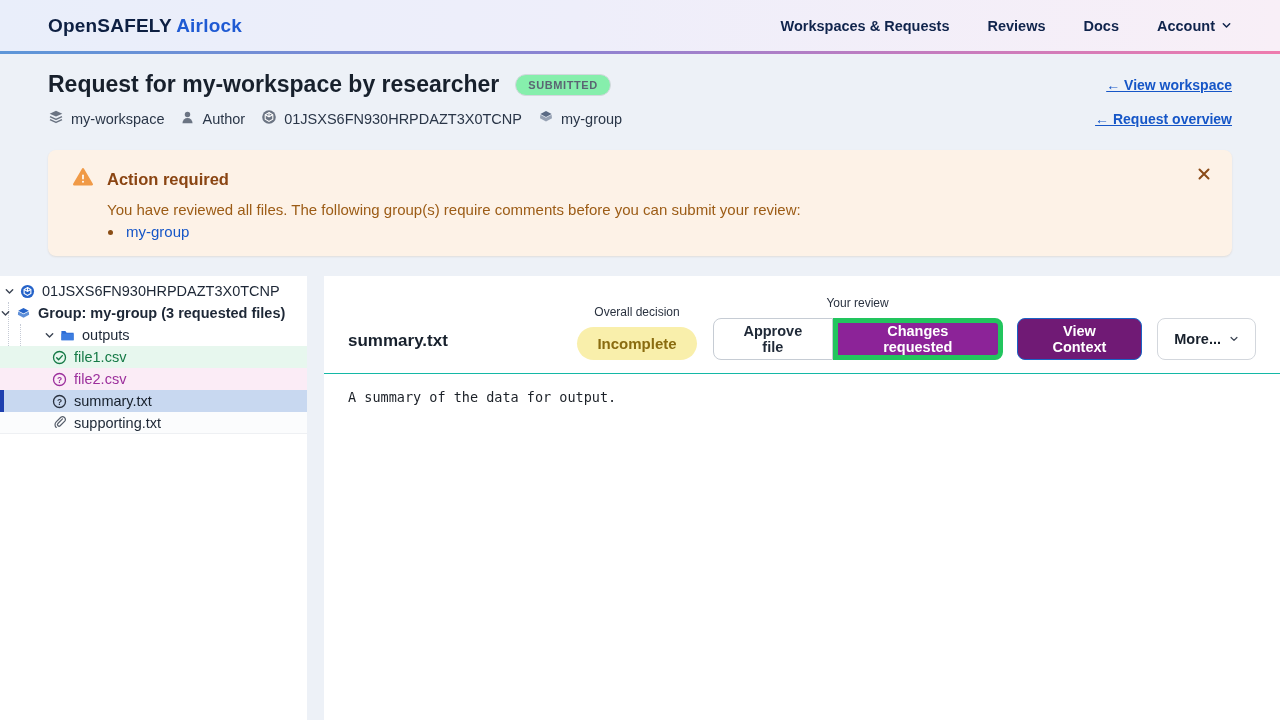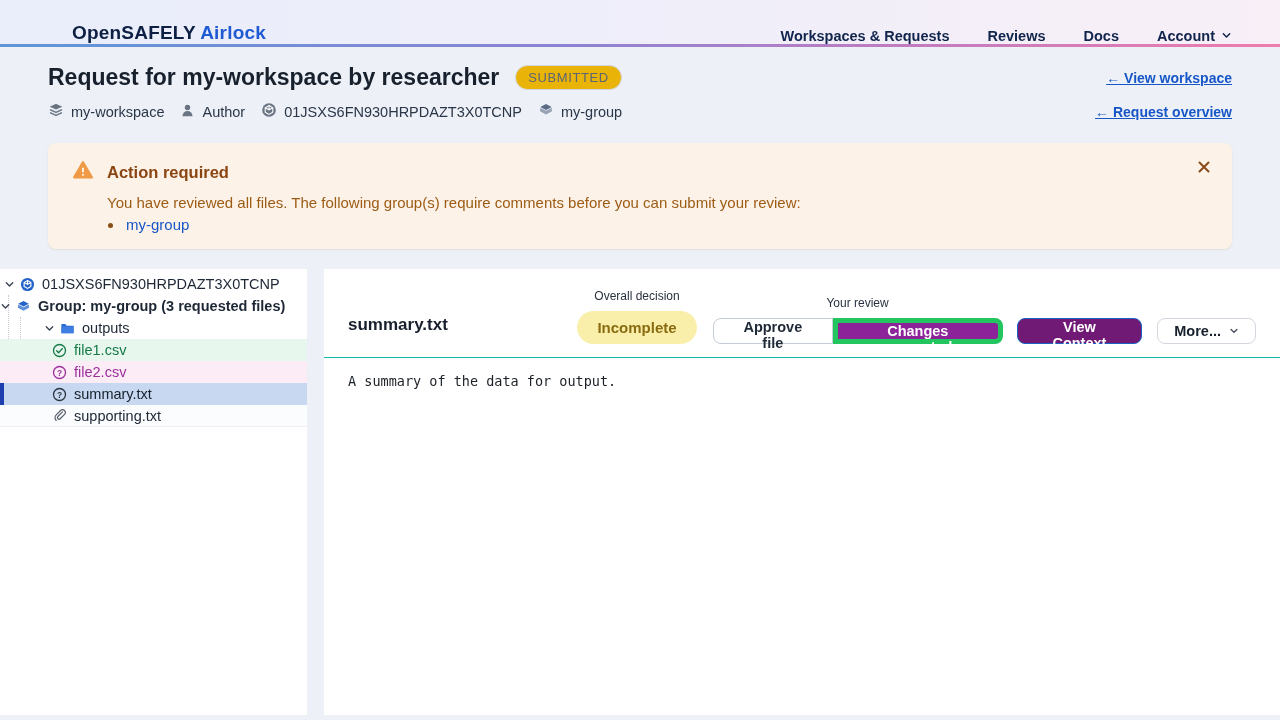--- a/index.html
+++ b/index.html
@@ -1,36 +1,36 @@
 <!DOCTYPE html>
 <html><head>
 <meta charset="utf-8">
 <style>
   * { margin:0; padding:0; box-sizing:border-box; }
   html,body { width:1280px; height:720px; overflow:hidden; }
   body { background:#edf1f7; font-family:"Liberation Sans", sans-serif; color:#17202c; }
   .app { width:1280px; height:720px; position:relative; }
 
   
-  .nav { height:44px; background:linear-gradient(90deg,#e9eefa 0%,#eeeefa 45%,#f8eff7 100%);
-         display:flex; align-items:flex-end; padding:0 48px 0 72px; }
+  .nav { height:51px; background:linear-gradient(90deg,#e9eefa 0%,#eeeefa 45%,#f8eff7 100%);
+         display:flex; align-items:center; padding:0 48px 0 48px; }
   .nav-border { height:3px; background:linear-gradient(90deg,#5d96d8 0%,#8d83d2 45%,#c07cc0 70%,#ee7cae 100%); }
   .brand { font-size:19px; font-weight:bold; letter-spacing:.2px; cursor:pointer; }
   .brand .p1 { color:#0d1f42; }
   .brand .p2 { color:#1f5ad3; }
   .nav-links { margin-left:auto; display:flex; align-items:center; gap:38px; }
   .nav-link { font-size:14.5px; font-weight:600; color:#10244c; cursor:pointer; display:flex; align-items:center; gap:6px; }
   .chev { display:inline-block; }
 
   
   .page-header { padding:17px 48px 0; }
   .title-row { display:flex; align-items:center; }
   .page-title { font-size:23px; font-weight:bold; color:#17202c; }
-  .status-badge { margin-left:16px; background:#eab308; border:1px solid #d4d8de; border-radius:999px;
-                  padding:4px 12px; font-size:13px; font-weight:normal; color:#5b6573; letter-spacing:.6px; }
+  .status-badge { margin-left:16px; background:#86efac; border:1px solid #d4d8de; border-radius:999px;
+                  padding:4px 12px; font-size:11px; font-weight:bold; color:#5b6573; letter-spacing:.6px; }
   .hlink { margin-left:auto; color:#1656c7; font-weight:700; font-size:14px; text-decoration:underline; cursor:pointer; white-space:nowrap; }
   .meta-row { display:flex; align-items:center; margin-top:11px; }
   .meta-items { display:flex; align-items:center; gap:16px; }
   .meta-item { display:flex; align-items:center; gap:7px; font-size:14.5px; color:#2a3648; }
   .meta-item svg { flex:none; }
 
   
   .alert { margin:22px 48px 0; background:#fdf2e7; border-radius:8px; padding:16px 24px 16px;
            position:relative; box-shadow:0 1px 2px rgba(120,80,30,.12); }
   .alert-head { display:flex; align-items:center; gap:13px; }
@@ -64,21 +64,21 @@
   .main { flex:1; background:#fff; margin-left:17px; display:flex; flex-direction:column; }
   .toolbar { display:flex; align-items:flex-end; padding:20px 24px 13px; }
   .filename { font-size:17px; font-weight:bold; color:#17202c; margin-bottom:9px; width:110px; }
   .tb-block { display:flex; flex-direction:column; align-items:center; }
   .tb-label { font-size:12px; color:#2a3240; margin-bottom:8px; }
   .decision-block { margin-left:128px; }
   .pill-incomplete { background:#f9efab; color:#8a6c10; font-weight:bold; font-size:15px;
                      padding:8px 20px; border-radius:999px; }
   .review-block { margin-left:16px; }
   .seg { display:flex; }
-  .btn { font-family:"Liberation Sans", sans-serif; font-size:14.5px; font-weight:700; cursor:pointer; height:26px; }
+  .btn { font-family:"Liberation Sans", sans-serif; font-size:14.5px; font-weight:700; cursor:pointer; height:42px; }
   .btn-approve { background:#fff; color:#1f2937; border:1px solid #c6ccd4; border-radius:8px 0 0 8px; padding:0 22px; }
   .btn-changes { background:#8c2398; color:#fff; border:5px solid #22c55e; border-radius:0 8px 8px 0; padding:0 20px; }
   .btn-view   { background:#701a75; color:#fff; border:1px solid #1a63c5; border-radius:8px; padding:0 20px; margin-left:14px; }
   .btn-more   { background:#fff; color:#17202c; border:1px solid #d3d7dd; border-radius:8px; padding:0 16px; margin-left:15px;
                 display:flex; align-items:center; gap:8px; }
   .file-content { border-top:1px solid #14b8a6; padding:15px 24px; font-family:"DejaVu Sans Mono", monospace;
                   font-size:13.5px; color:#1c2128; flex:1; }
 </style>
 </head>
 <body>

